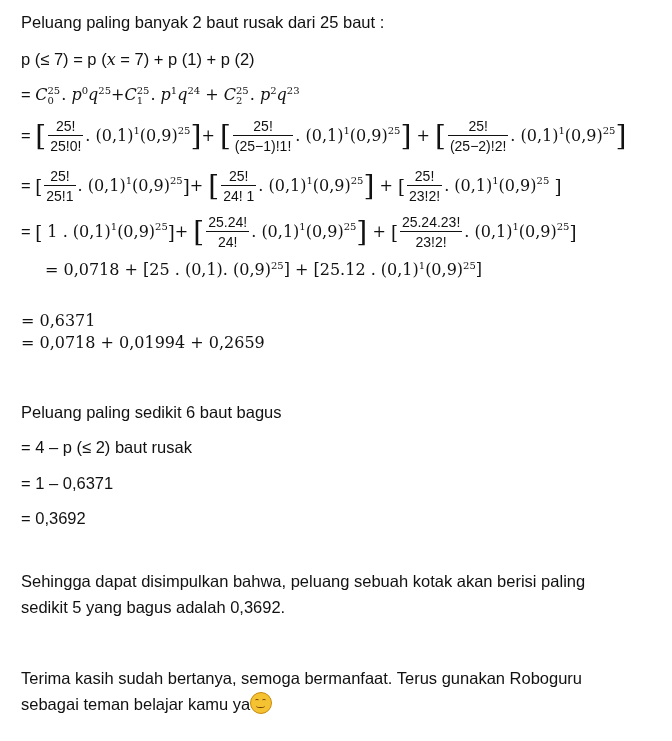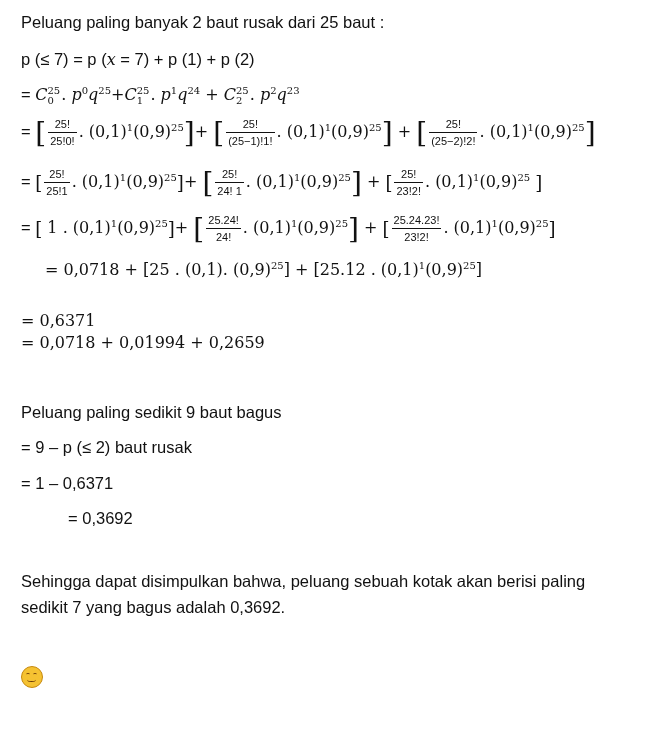--- a/index.html
+++ b/index.html
@@ -7,21 +7,21 @@
     width: 672px; height: 741px; position: relative; overflow: hidden;
     font-family: "Liberation Sans", sans-serif; color: #111; font-size: 16px;
   }
   .line { position: absolute; left: 21px; white-space: nowrap; }
   .txt { font-family: "Liberation Sans", sans-serif; font-size: 16.5px; }
   .math { font-family: "DejaVu Serif", serif; font-size: 16px; }
   .mi { font-style: italic; }
   sup, sub { font-size: 10px; line-height: 0; }
   .subsup { display: inline-block; vertical-align: middle; line-height: 1; font-size: 10px; text-align: left; margin-right: 1px; }
   .subsup span { display: block; }
-  .frac { display: inline-block; vertical-align: middle; text-align: center; font-family: "Liberation Sans", sans-serif; font-size: 11px; line-height: 1.15; margin: 0 2px; }
+  .frac { display: inline-block; vertical-align: middle; text-align: center; font-family: "Liberation Sans", sans-serif; font-size: 14px; line-height: 1.15; margin: 0 2px; }
   .frac .num { display: block; padding: 0 2px 1px; border-bottom: 1px solid #111; }
   .frac .den { display: block; padding: 2px 2px 0; }
   .bigbr { font-size: 28px; font-weight: 300; vertical-align: middle; line-height: 1; font-family: "DejaVu Serif", serif; }
   .sbr { font-size: 18px; vertical-align: middle; font-family: "DejaVu Serif", serif; }
   .para { position: absolute; left: 21px; width: 600px; font-family: "Liberation Sans", sans-serif; font-size: 16.5px; line-height: 26px; }
   .emoji { display: inline-block; width: 20px; height: 20px; border-radius: 50%; background: #f5c232; border: 1px solid #c78a10; vertical-align: -4px; position: relative; }
   .emoji::before { content: ""; position: absolute; left: 4px; top: 6px; width: 4px; height: 2px; border-top: 1.5px solid #6b3a08; border-radius: 50% 50% 0 0; }
   .emoji::after { content: ""; position: absolute; left: 5px; top: 10px; width: 9px; height: 4px; border-bottom: 1.5px solid #6b3a08; border-radius: 0 0 50% 50%; }
   .emoji .eye2 { position: absolute; left: 11px; top: 6px; width: 4px; height: 2px; border-top: 1.5px solid #6b3a08; border-radius: 50% 50% 0 0; }
 </style>
@@ -46,20 +46,20 @@
 
 <div class="line math" style="top:214px;">
   <span class="txt">= </span> <span class="sbr">[</span> <span>1</span> <span>. (0,1)</span><sup>1</sup><span>(0,9)</span><sup>25</sup><span class="sbr">]</span>+ <span class="bigbr">[</span><span class="frac"><span class="num">25.24!</span><span class="den">24!</span></span><span>. (0,1)</span><sup>1</sup><span>(0,9)</span><sup>25</sup><span class="bigbr">]</span> + <span class="sbr">[</span><span class="frac"><span class="num">25.24.23!</span><span class="den">23!2!</span></span><span>. (0,1)</span><sup>1</sup><span>(0,9)</span><sup>25</sup><span class="sbr">]</span>
 </div>
 
 <div class="line math" style="top:260px;margin-left:24px;"><span>= 0,0718 + [25 . (0,1). (0,9)</span><sup>25</sup><span>] + [25.12 . (0,1)</span><sup>1</sup><span>(0,9)</span><sup>25</sup><span>]</span></div>
 
 <div class="line math" style="top:296px;margin-top:37px;">= 0,0718 + 0,01994 + 0,2659</div>
 <div class="line math" style="top:311px;">= 0,6371</div>
 
-<div class="line txt" style="top:403px;">Peluang paling sedikit 9 baut bagus</div>
-<div class="line txt" style="top:438px;">= 9 – p (≤ 2) baut rusak</div>
+<div class="line txt" style="top:403px;">Peluang paling sedikit 6 baut bagus</div>
+<div class="line txt" style="top:438px;">= 4 – p (≤ 2) baut rusak</div>
 <div class="line txt" style="top:474px;text-align:right;">= 1 – 0,6371</div>
-<div class="line txt" style="top:509px;margin-left:47px;">= 0,3692</div>
+<div class="line txt" style="top:509px;">= 0,3692</div>
 
-<div class="para" style="top:568px;">Sehingga dapat disimpulkan bahwa, peluang sebuah kotak akan berisi paling sedikit 7 yang bagus adalah 0,3692.</div>
+<div class="para" style="top:568px;">Sehingga dapat disimpulkan bahwa, peluang sebuah kotak akan berisi paling sedikit 5 yang bagus adalah 0,3692.</div>
 
-<div class="para" style="top:665px;"><span class="emoji"><span class="eye2"></span></span></div>
+<div class="para" style="top:665px;"><span>Terima kasih sudah bertanya, semoga bermanfaat. Terus gunakan Roboguru sebagai teman belajar kamu ya</span><span class="emoji"><span class="eye2"></span></span></div>
 
 </body></html>

